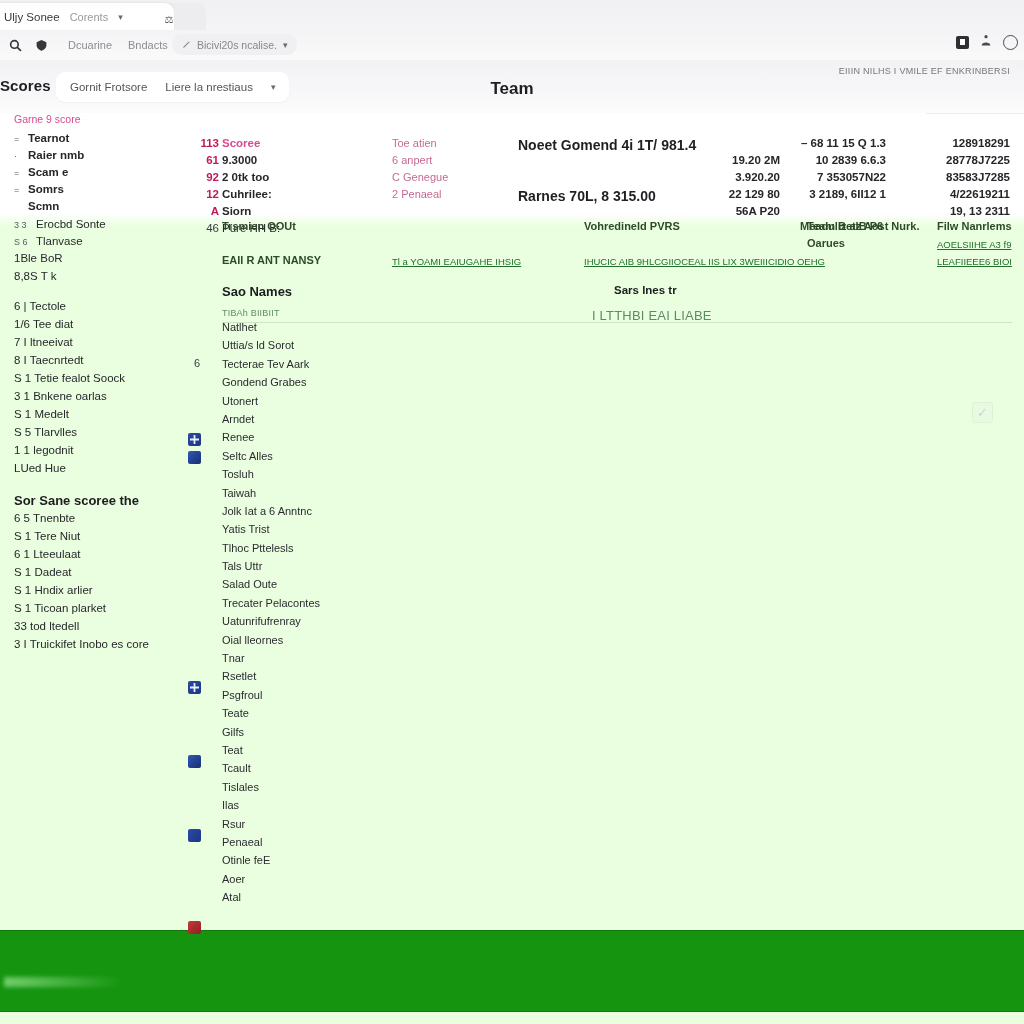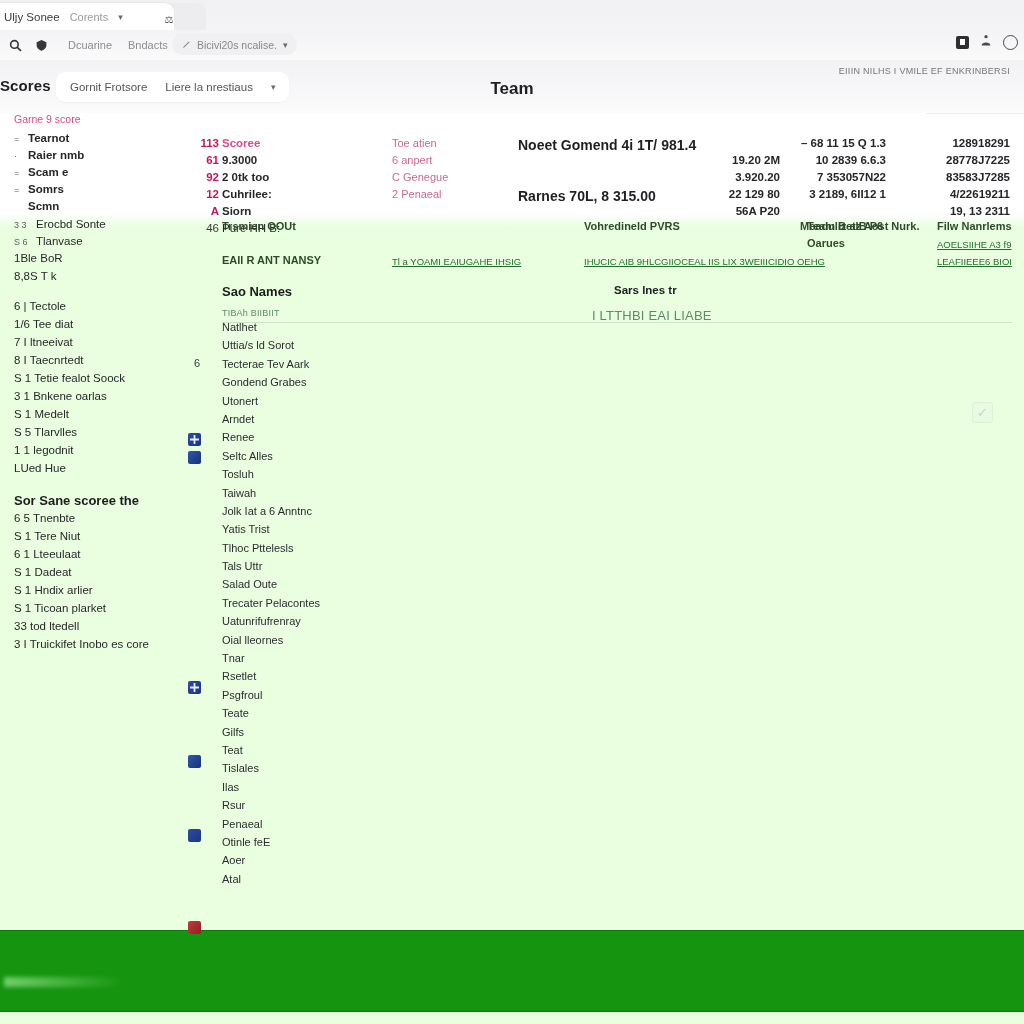--- a/index.html
+++ b/index.html
@@ -409,20 +409,21 @@
     <div class="li">Salad Oute</div>
     <div class="li">Trecater Pelacontes</div>
     <div class="li">Uatunrifufrenray</div>
     <div class="li">Oial lleornes</div>
     <div class="li">Tnar</div>
     <div class="li">Rsetlet</div>
     <div class="li">Psgfroul</div>
     <div class="li">Teate</div>
     <div class="li">Gilfs</div>
     <div class="li">Teat</div>
+    <div class="li">Tcault</div>
     <div class="li">Tislales</div>
     <div class="li">Ilas</div>
     <div class="li">Rsur</div>
     <div class="li">Penaeal</div>
     <div class="li">Otinle feE</div>
     <div class="li">Aoer</div>
     <div class="li">Atal</div>
   </div>
 
 </div>

